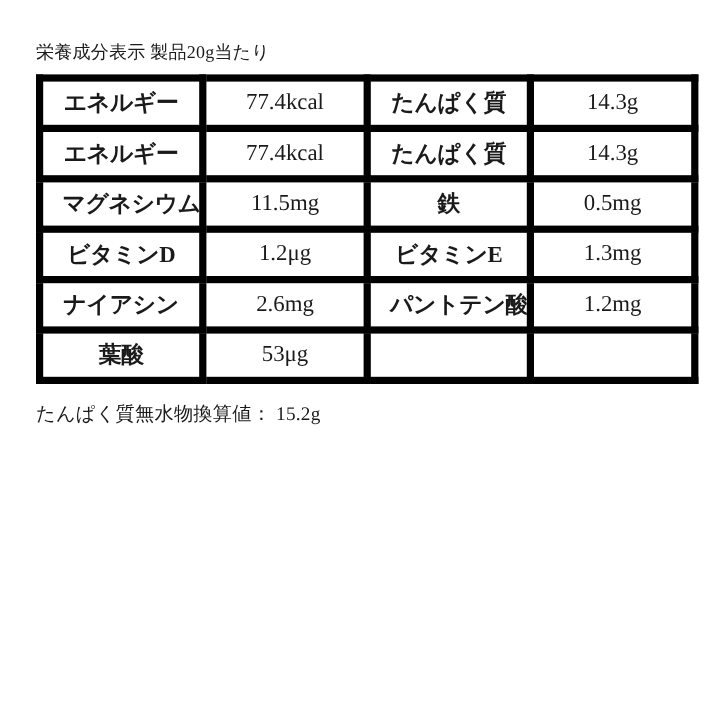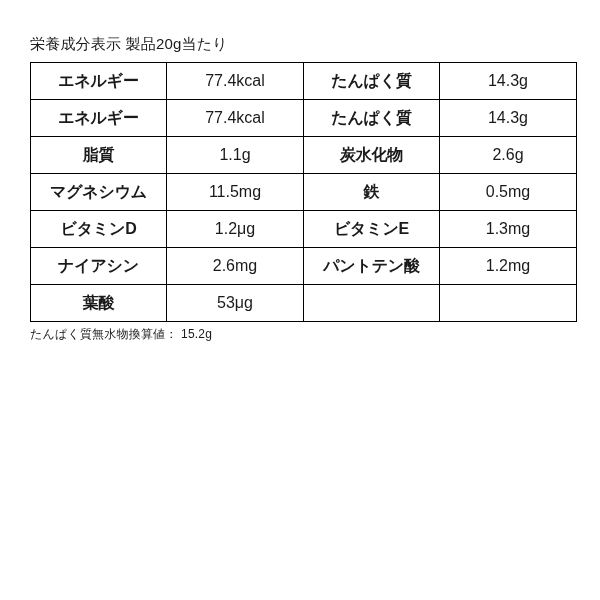--- a/index.html
+++ b/index.html
@@ -13,57 +13,58 @@
     font-family: "Liberation Sans", sans-serif;
     color: #1a1a1a;
     overflow: hidden;
   }
   .page {
     position: relative;
     width: 600px;
     height: 600px;
     box-sizing: border-box;
     padding: 34px 24px 0 30px;
+    font-family: Liberation Serif, serif;
   }
   .heading {
     font-size: 15px;
     line-height: 20px;
     margin-bottom: 8px;
     white-space: nowrap;
     letter-spacing: 0.2px;
   }
   table.nutrition {
     border-collapse: collapse;
     width: 546px;
     table-layout: fixed;
   }
   table.nutrition td {
-    border: 1px solid #000000;
+    border: 6px solid #000000;
     height: 36px;
-    font-size: 16px;
+    font-size: 19px;
     text-align: center;
     vertical-align: middle;
     padding: 0 16px;
     white-space: nowrap;
     overflow: hidden;
   }
   td.label {
     font-weight: bold;
     letter-spacing: -0.2px;
   }
   td.value {
     font-weight: normal;
   }
   col.c1 { width: 136px; }
   col.c2 { width: 137px; }
   col.c3 { width: 136px; }
   col.c4 { width: 137px; }
   .footnote {
-    margin-top: 2px;
-    font-size: 12px;
+    margin-top: 16px;
+    font-size: 16px;
     line-height: 20px;
     letter-spacing: 0.2px;
   }
 </style>
 </head>
 <body>
 
 <div class="page">
 
   <div class="heading">栄養成分表示 製品20g当たり</div>
@@ -80,26 +81,20 @@
         <td class="label">エネルギー</td>
         <td class="value">77.4kcal</td>
         <td class="label">たんぱく質</td>
         <td class="value">14.3g</td>
       </tr>
       <tr>
         <td class="label">エネルギー</td>
         <td class="value">77.4kcal</td>
         <td class="label">たんぱく質</td>
         <td class="value">14.3g</td>
-      </tr>
-      <tr>
-        <td class="label">脂質</td>
-        <td class="value">1.1g</td>
-        <td class="label">炭水化物</td>
-        <td class="value">2.6g</td>
       </tr>
       <tr>
         <td class="label">マグネシウム</td>
         <td class="value">11.5mg</td>
         <td class="label">鉄</td>
         <td class="value">0.5mg</td>
       </tr>
       <tr>
         <td class="label">ビタミンD</td>
         <td class="value">1.2μg</td>

